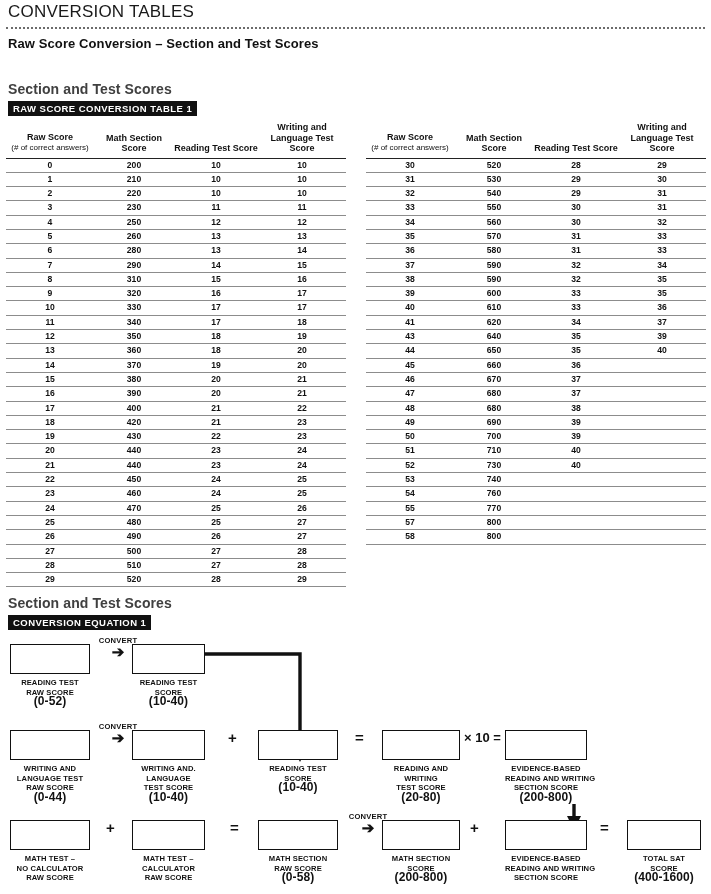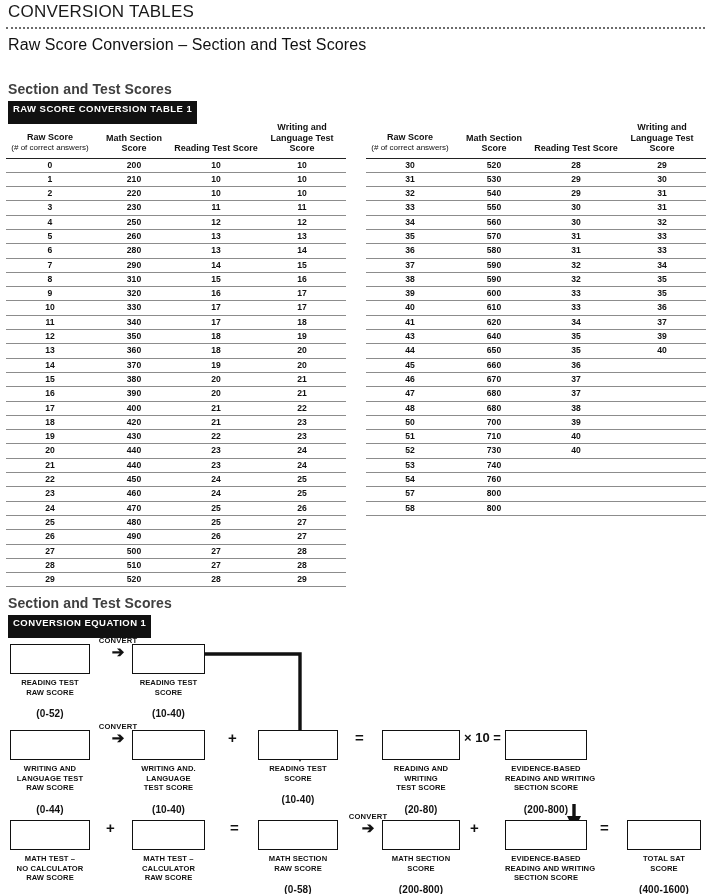--- a/index.html
+++ b/index.html
@@ -14,33 +14,33 @@
   .page-title{
     position:absolute;left:8px;top:2px;
     font-size:17px;font-weight:400;letter-spacing:.2px;color:#1a1a1a;
   }
   .dotted-rule{
     position:absolute;left:6px;top:27px;width:699px;height:2px;
     border-top:2px dotted #6b6b6b;
   }
   .section-title{
     position:absolute;left:8px;top:36px;
-    font-size:16px;font-weight:400;letter-spacing:.1px;color:#111;
+    font-size:13px;font-weight:700;letter-spacing:.1px;color:#111;
   }
   .subsection-title{
     position:absolute;font-size:14px;font-weight:700;color:#404040;
     letter-spacing:.1px;
   }
   #sub1{left:8px;top:81px;}
   #sub2{left:8px;top:595px;}
 
   .black-tag{
     position:absolute;background:#111;color:#fff;
     font-size:9.5px;font-weight:700;letter-spacing:.45px;
-    padding:2px 5px 10px 5px;white-space:nowrap;
+    padding:2px 5px 2px 5px;white-space:nowrap;
     font-family:"Liberation Sans", sans-serif;
   }
   #tag1{left:8px;top:101px;}
   #tag2{left:8px;top:615px;}
 
   
   .conv-table{
     position:absolute;top:122px;
     border-collapse:collapse;
   }
@@ -73,21 +73,21 @@
   .unit{position:absolute;top:8px;}
   .box{
     border:1.6px solid #111;background:#fff;
     height:30px;box-sizing:border-box;
   }
   .caption{
     margin-top:4px;text-align:center;
     font-size:7.6px;font-weight:700;line-height:9.6px;
     letter-spacing:.1px;color:#111;white-space:nowrap;
   }
-  .caption .rng{font-size:10px;display:block;margin-top:12px;}
+  .caption .rng{font-size:12px;display:block;}
 
   .op{
     position:absolute;font-size:15px;font-weight:700;color:#111;
     top:6px;line-height:20px;
   }
   .op-small{font-size:13px;font-weight:700;}
   .convert{
     position:absolute;top:0px;text-align:center;width:56px;
   }
   .convert .word{
@@ -421,20 +421,26 @@
         <td class="col-read">37</td>
         <td class="col-wl"></td>
       </tr>
       <tr>
         <td class="col-raw">48</td>
         <td class="col-math">680</td>
         <td class="col-read">38</td>
         <td class="col-wl"></td>
       </tr>
       <tr>
+        <td class="col-raw">49</td>
+        <td class="col-math">690</td>
+        <td class="col-read">39</td>
+        <td class="col-wl"></td>
+      </tr>
+      <tr>
         <td class="col-raw">50</td>
         <td class="col-math">700</td>
         <td class="col-read">39</td>
         <td class="col-wl"></td>
       </tr>
       <tr>
         <td class="col-raw">51</td>
         <td class="col-math">710</td>
         <td class="col-read">40</td>
         <td class="col-wl"></td>
@@ -447,20 +453,26 @@
       </tr>
       <tr>
         <td class="col-raw">53</td>
         <td class="col-math">740</td>
         <td class="col-read"></td>
         <td class="col-wl"></td>
       </tr>
       <tr>
         <td class="col-raw">54</td>
         <td class="col-math">760</td>
+        <td class="col-read"></td>
+        <td class="col-wl"></td>
+      </tr>
+      <tr>
+        <td class="col-raw">55</td>
+        <td class="col-math">770</td>
         <td class="col-read"></td>
         <td class="col-wl"></td>
       </tr>
       <tr>
         <td class="col-raw">57</td>
         <td class="col-math">800</td>
         <td class="col-read"></td>
         <td class="col-wl"></td>
       </tr>
       <tr>

